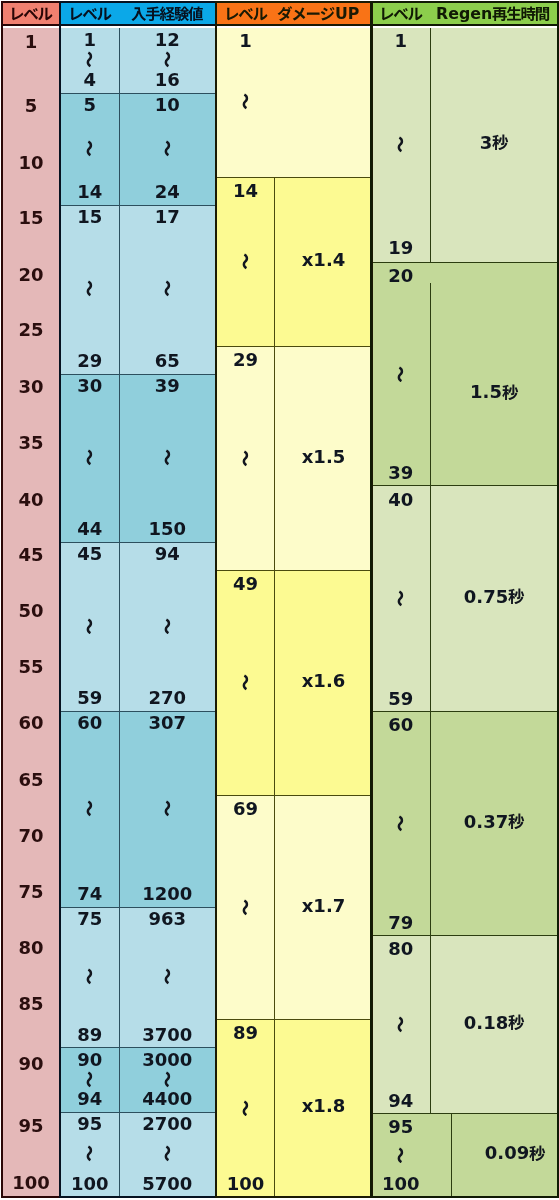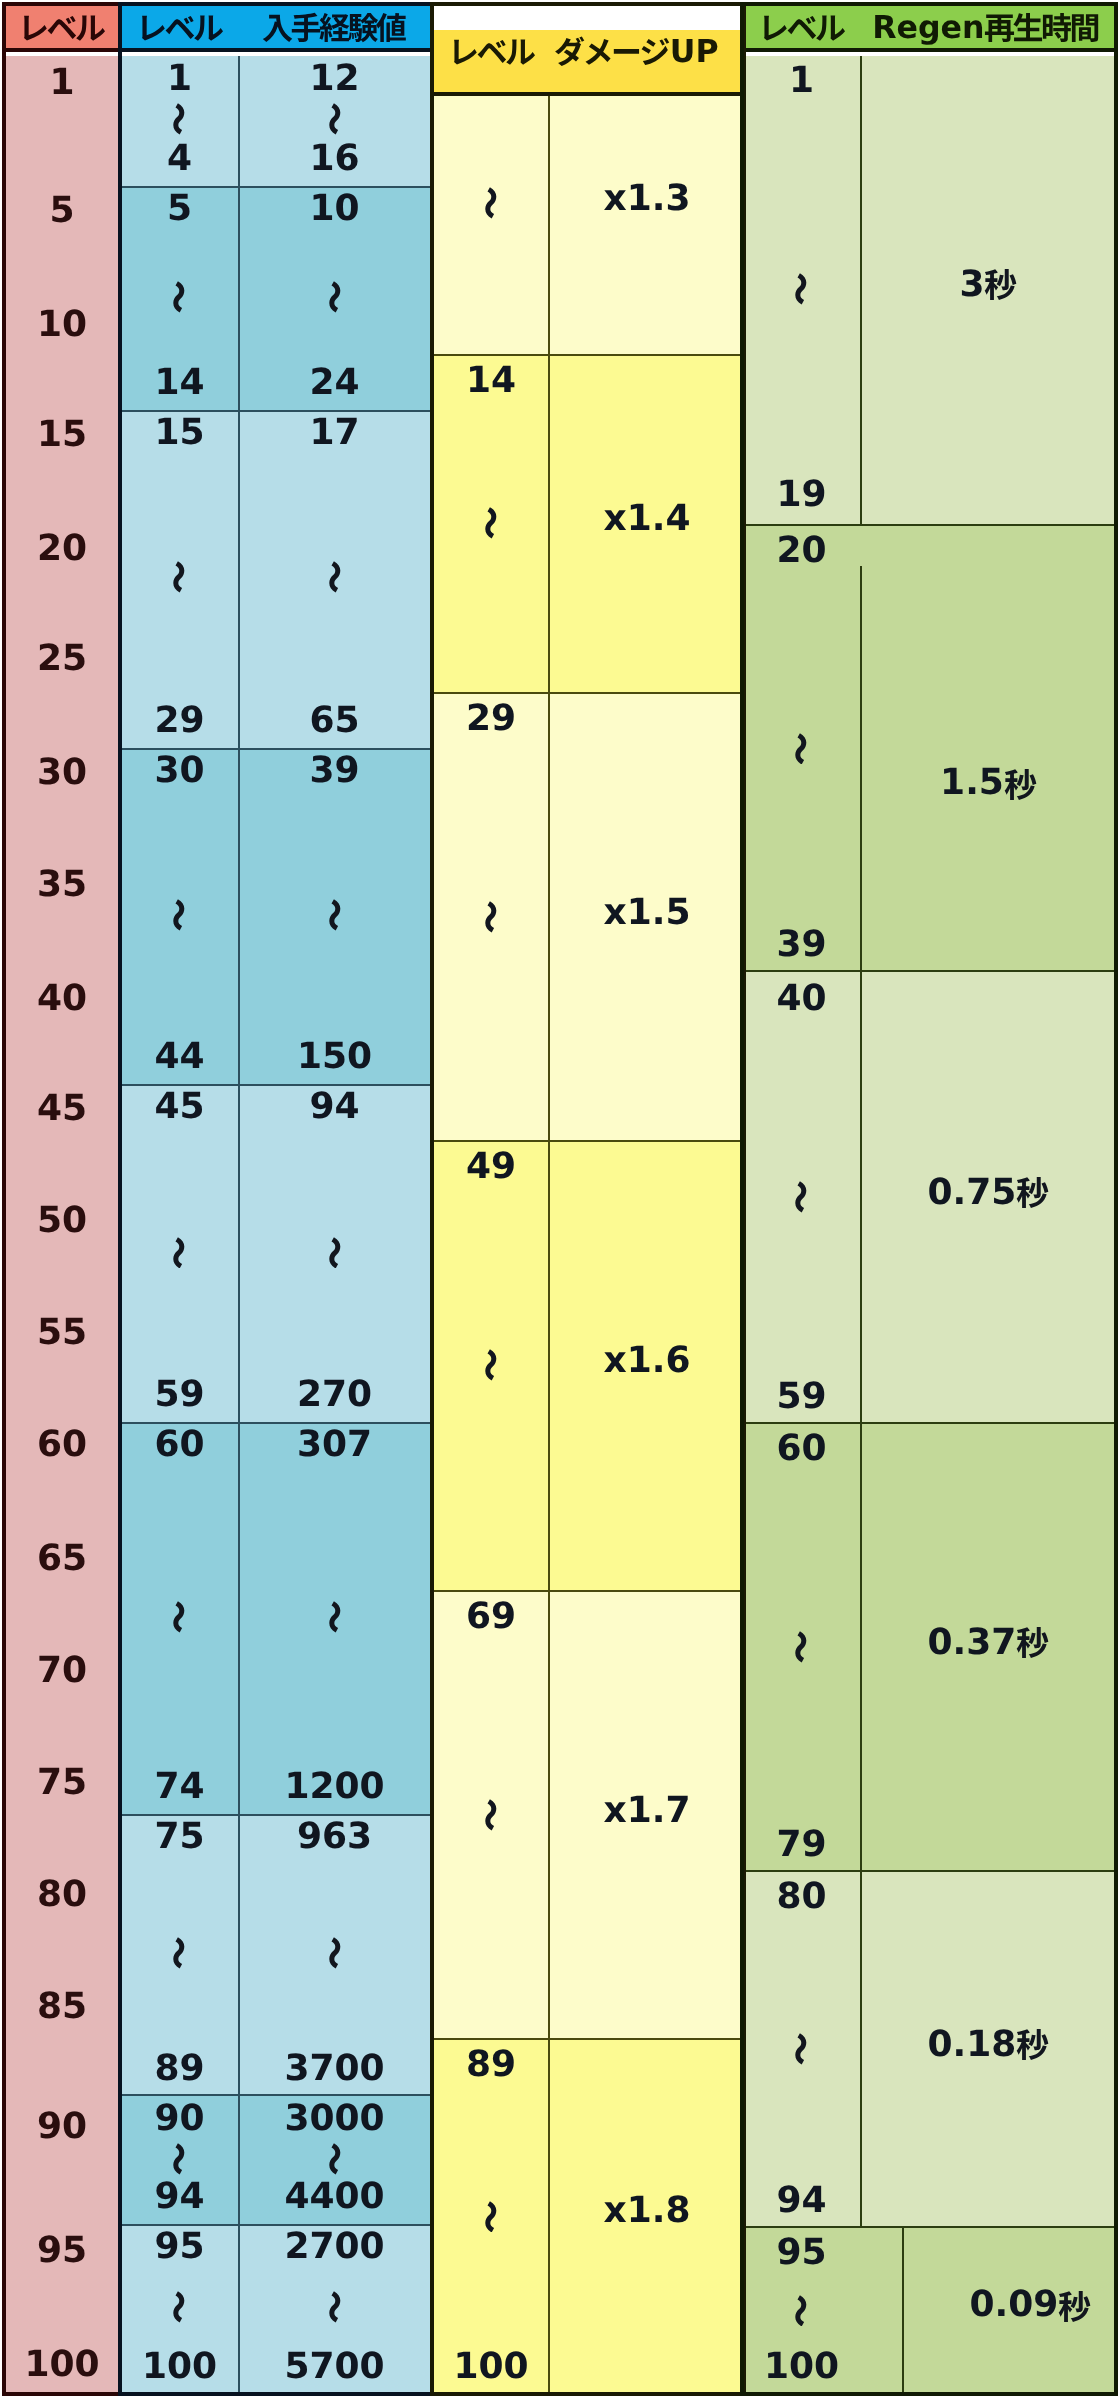--- a/index.html
+++ b/index.html
@@ -299,21 +299,21 @@
               <g transform="rotate(90 500 500)">
                 <path d="M445 551C513 628 590 664 688 664C796 664 896 603 965 474L834 402C798 469 748 514 691 514C625 514 592 491 555 449C487 372 410 336 312 336C204 336 104 397 35 526L166 598C202 531 252 486 309 486C376 486 408 510 445 551Z"></path>
               </g>
             </svg>
           </div>
           <div class="num">5700</div>
         </div>
       </div>
     </div>
     <div class="tbl" style="left: 215px; top: 1px; width: 158px; height: 1197px; border: 2px solid rgb(26, 26, 4); background: rgb(255, 255, 255);">
-      <div class="hdrband" style="height: 33px; background: #fde047; border-bottom: 2px solid rgb(26, 26, 4); top: 12px; z-index: 3;">
+      <div class="hdrband" style="height: 23px; background: #f97316; border-bottom: 2px solid rgb(26, 26, 4); top: 0px; z-index: 3;">
         <div class="hcell" style="left: 0px; width: 57px;">
           <span style="display: flex; align-items: center; white-space: nowrap;">
             <svg class="jp" viewBox="0 0 2838 1000" width="43.989000000000004" height="15.5" fill="#1A1A04" aria-label="レベル">
               <path d="M195 840 290 922C313 907 335 900 349 895C585 818 792 699 929 535L858 422C730 578 507 706 344 753C344 677 344 344 344 233C344 194 348 158 354 119H197C203 148 208 195 208 233C208 344 208 700 208 775C208 798 207 815 195 840Z" transform="translate(0,0)"></path>
               <path d="M709 187 622 223C659 274 684 323 713 386L803 347C781 301 737 228 709 187ZM843 132 757 171C794 221 821 267 853 330L940 288C917 243 872 172 843 132ZM35 595 155 719C173 693 197 658 220 626C260 572 331 473 370 423C399 387 420 385 452 417C488 454 577 551 635 620C694 689 779 792 846 875L956 757C879 675 777 564 710 493C650 428 573 348 506 285C428 212 369 223 310 293C241 375 163 473 118 519C87 549 65 571 35 595Z" transform="translate(919,0)"></path>
               <path d="M503 858 586 927C596 919 608 909 630 897C742 840 886 732 969 624L892 514C825 611 726 690 645 725C645 664 645 282 645 202C645 157 651 118 652 115H503C504 118 511 156 511 201C511 282 511 731 511 784C511 811 507 839 503 858ZM40 843 162 924C247 848 310 750 340 637C367 536 370 326 370 207C370 166 376 121 377 116H230C236 141 239 168 239 208C239 329 238 518 210 604C182 689 128 781 40 843Z" transform="translate(1838,0)"></path>
             </svg>
           </span>
         </div>
         <div class="hcell" style="left: 52.5px; width: 97px;">
@@ -333,25 +333,20 @@
         <div class="cell" style="left: 0px; width: 57px; top: 0px; height: 100%; justify-content: space-between; padding-top: 3.3px; padding-bottom: 4.2px;">
           <div class="num">1</div>
           <div style="display: flex; align-items: center; justify-content: center; flex: 1 1 auto;">
             <svg class="tl" viewBox="0 0 1000 1000" width="16.8" height="16.8" fill="#12161E">
               <g transform="rotate(90 500 500)">
                 <path d="M445 551C513 628 590 664 688 664C796 664 896 603 965 474L834 402C798 469 748 514 691 514C625 514 592 491 555 449C487 372 410 336 312 336C204 336 104 397 35 526L166 598C202 531 252 486 309 486C376 486 408 510 445 551Z"></path>
               </g>
             </svg>
           </div>
           <div class="num"></div>
-        </div>
-        <div style="position: absolute; left: 57px; width: 97px; top: 0px; height: 100%; border-left: 1.2px solid rgb(74, 74, 14); display: flex; align-items: center; justify-content: center;">
-          <span style="display: flex; align-items: center; white-space: nowrap; position: relative; top: -2.5px;">
-            <span class="valnum">x1.3</span>
-          </span>
         </div>
       </div>
       <div style="position: absolute; left: 0px; right: 0px; top: 173.6px; height: 168.9px; background: rgb(252, 250, 146); border-top: 1.2px solid rgb(74, 74, 14);">
         <div class="cell" style="left: 0px; width: 57px; top: 0px; height: 100%; justify-content: space-between; padding-top: 3.3px; padding-bottom: 4.2px;">
           <div class="num">14</div>
           <div style="display: flex; align-items: center; justify-content: center; flex: 1 1 auto;">
             <svg class="tl" viewBox="0 0 1000 1000" width="16.8" height="16.8" fill="#12161E">
               <g transform="rotate(90 500 500)">
                 <path d="M445 551C513 628 590 664 688 664C796 664 896 603 965 474L834 402C798 469 748 514 691 514C625 514 592 491 555 449C487 372 410 336 312 336C204 336 104 397 35 526L166 598C202 531 252 486 309 486C376 486 408 510 445 551Z"></path>
               </g>

